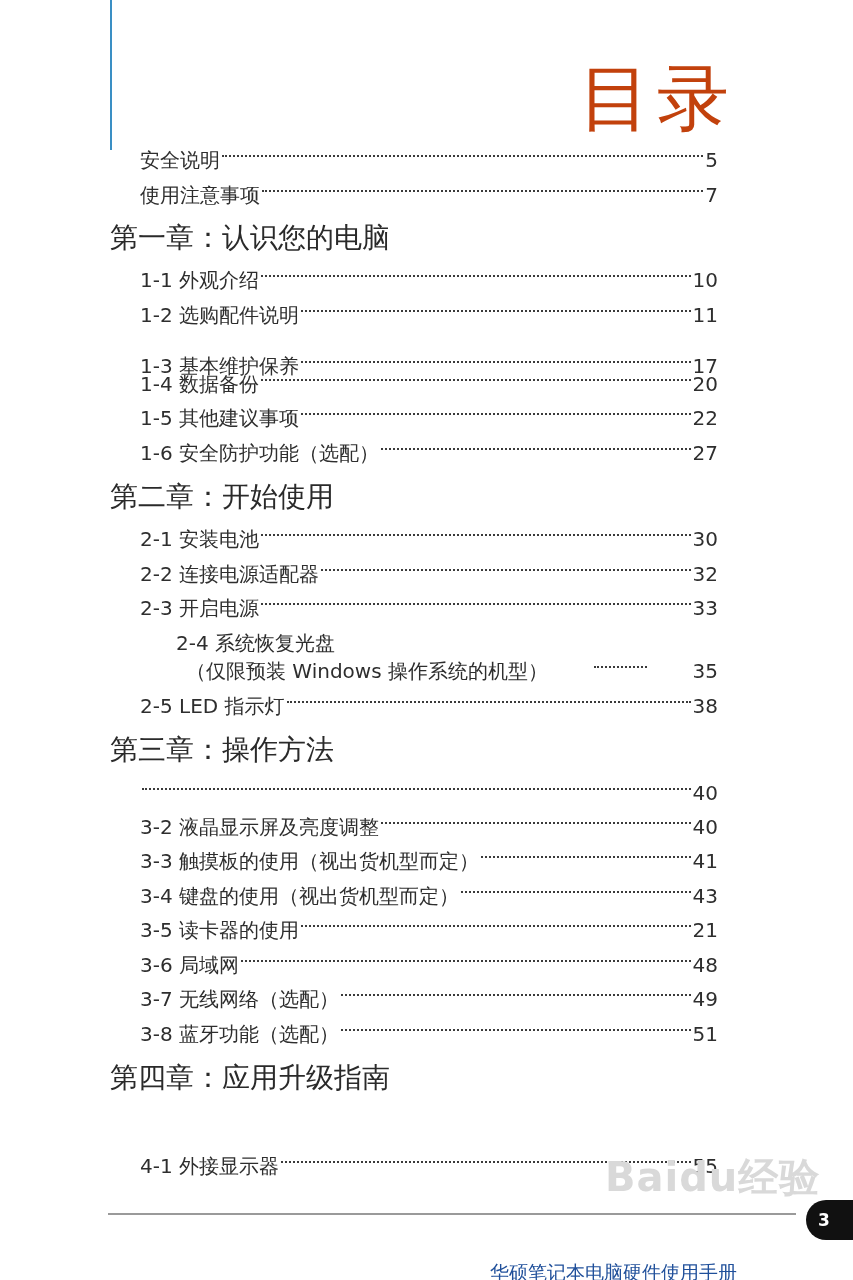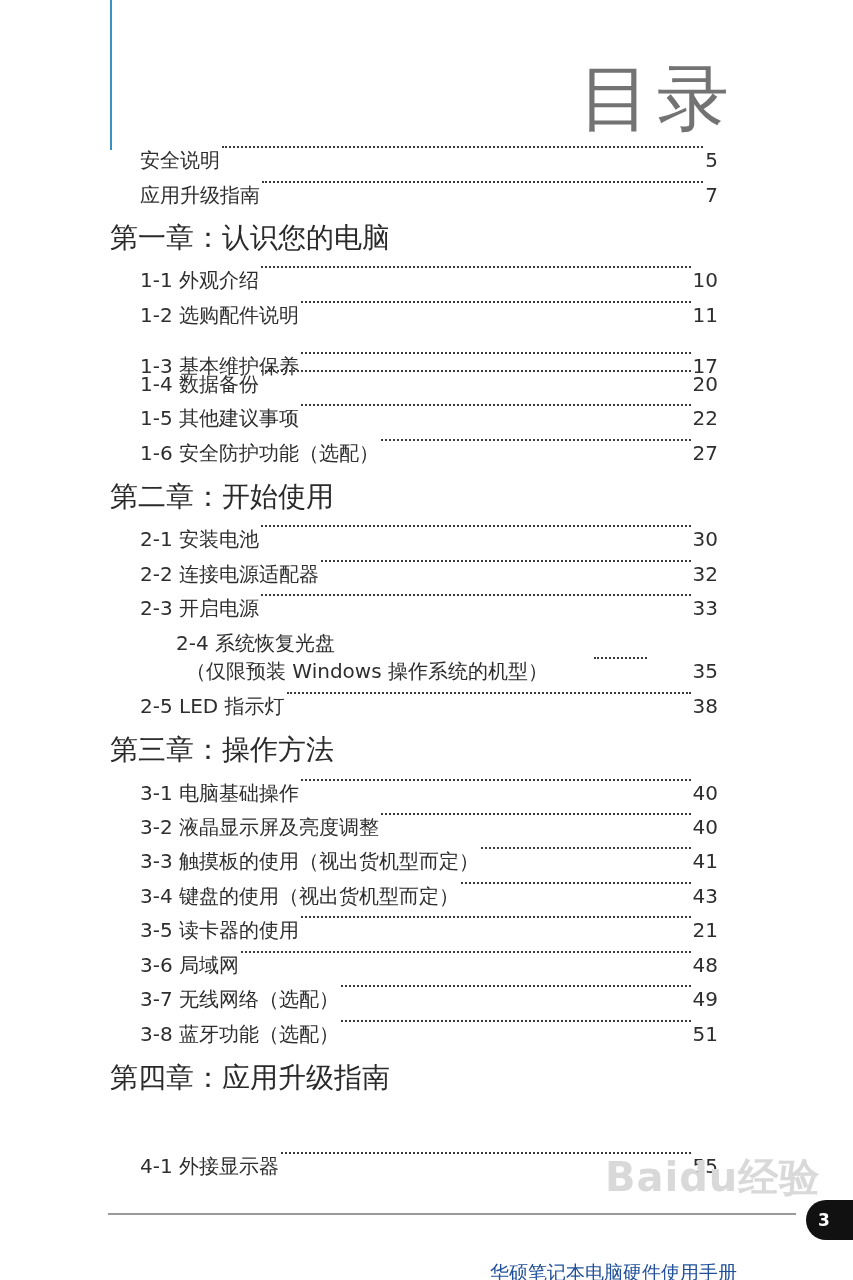--- a/index.html
+++ b/index.html
@@ -1,21 +1,21 @@
 <!DOCTYPE html>
 <html><head>
 <meta charset="utf-8">
 <style>
   html, body { margin:0; padding:0; background:#ffffff; }
   body { width:853px; height:1280px; position:relative; overflow:hidden;
          font-family:"DejaVu Sans", "Liberation Sans", sans-serif; color:#2b2b2b; }
   .vline { position:absolute; left:110px; top:0; width:2px; height:150px; background:#3a8fc4; }
-  .title { position:absolute; right:118px; top:62px; font-size:72px; color:#737373; letter-spacing:6px; line-height:1; }
+  .title { position:absolute; right:118px; top:62px; font-size:72px; color:#c2410c; letter-spacing:6px; line-height:1; }
   .toc { position:absolute; left:0; top:0; width:853px; }
-  .row { position:absolute; left:140px; width:578px; display:flex; align-items:flex-start; font-size:20px; height:28px; line-height:28px; color:#2e2e2e; }
+  .row { position:absolute; left:140px; width:578px; display:flex; align-items:center; font-size:20px; height:28px; line-height:28px; color:#2e2e2e; }
   .row .lbl { white-space:nowrap; }
   .row .dots { flex:1; margin:0 2px; border-bottom:2px dotted #3a3a3a; height:0; margin-bottom:8px; }
   .row .pg { white-space:nowrap; }
   .chap { position:absolute; left:110px; font-size:28px; color:#2a2a2a; white-space:nowrap; line-height:32px; }
   .sub2 { position:absolute; left:140px; font-size:20px; line-height:28px; white-space:nowrap; color:#2e2e2e;margin-left:36px; }
   .footer-line { position:absolute; left:108px; top:1213px; width:688px; height:2px; background:#9a9a9a; }
   .footer-text { position:absolute; left:490px; top:1260px; font-size:19px; color:#1f4f9a; white-space:nowrap; }
   .page-tab { position:absolute; left:806px; top:1200px; width:60px; height:40px; background:#111; border-radius:20px 0 0 20px;
               color:#fff; font-weight:bold; font-size:17px; display:flex; align-items:center; padding-left:12px; box-sizing:border-box; }
   .watermark { position:absolute; left:605px; top:1150px; font-size:40px; color:#d9d9d9; font-weight:bold; letter-spacing:1px;text-align:right; }
@@ -27,21 +27,21 @@
 <div class="title">目录</div>
 
 <div class="toc">
 
   <div class="row" style="top:146px">
     <span class="lbl">安全说明</span>
     <span class="dots"></span>
     <span class="pg">5</span>
   </div>
   <div class="row" style="top:181px">
-    <span class="lbl">应用升级指南</span>
+    <span class="lbl">使用注意事项</span>
     <span class="dots"></span>
     <span class="pg">7</span>
   </div>
 
   <div class="chap" style="top:222px">第一章：认识您的电脑</div>
   <div class="row" style="top:266px">
     <span class="lbl">1-1 外观介绍</span>
     <span class="dots"></span>
     <span class="pg">10</span>
   </div>
@@ -94,21 +94,20 @@
     <span class="pg">35</span>
   </div>
   <div class="row" style="top:692px">
     <span class="lbl">2-5 LED 指示灯</span>
     <span class="dots"></span>
     <span class="pg">38</span>
   </div>
 
   <div class="chap" style="top:734px">第三章：操作方法</div>
   <div class="row" style="top:779px">
-    <span class="lbl">3-1 电脑基础操作</span>
     <span class="dots"></span>
     <span class="pg">40</span>
   </div>
   <div class="row" style="top:813px">
     <span class="lbl">3-2 液晶显示屏及亮度调整</span>
     <span class="dots"></span>
     <span class="pg">40</span>
   </div>
   <div class="row" style="top:847px">
     <span class="lbl">3-3 触摸板的使用（视出货机型而定）</span>

